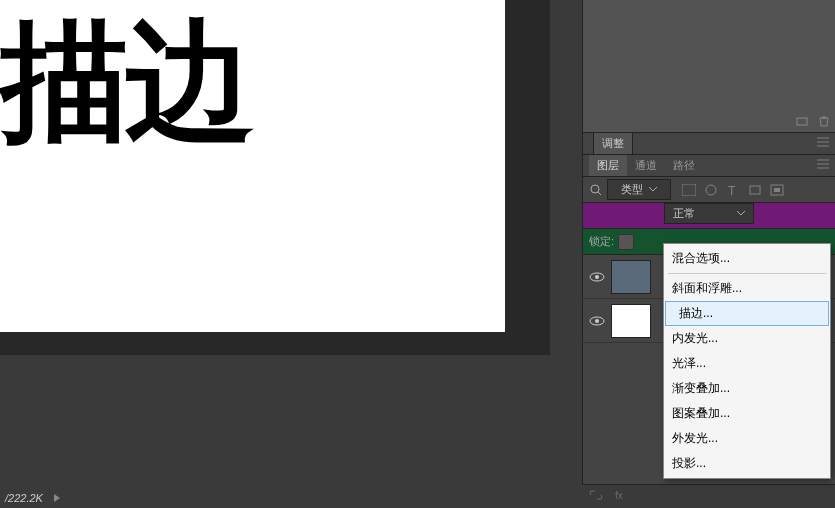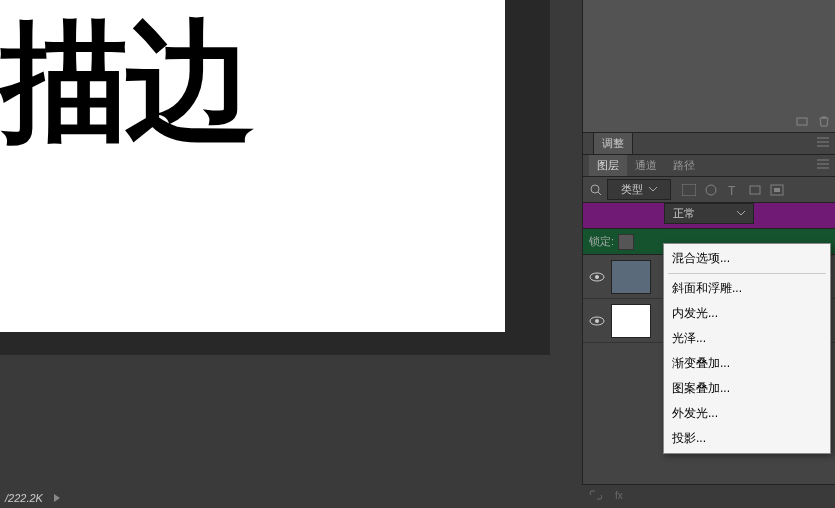--- a/index.html
+++ b/index.html
@@ -202,19 +202,20 @@
           <text x="1" y="10" font-size="10" fill="#999">fx</text>
         </svg>
       </span>
   </div>
 </div>
 
 <div class="context-menu" id="ctx-menu">
     <div class="menu-item">混合选项...</div>
     <div class="menu-separator"></div>
     <div class="menu-item">斜面和浮雕...</div>
+    <div class="menu-item highlighted">描边...</div>
     <div class="menu-item">内发光...</div>
     <div class="menu-item">光泽...</div>
     <div class="menu-item">渐变叠加...</div>
     <div class="menu-item">图案叠加...</div>
     <div class="menu-item">外发光...</div>
     <div class="menu-item">投影...</div>
   </div>
 
 </body></html>

